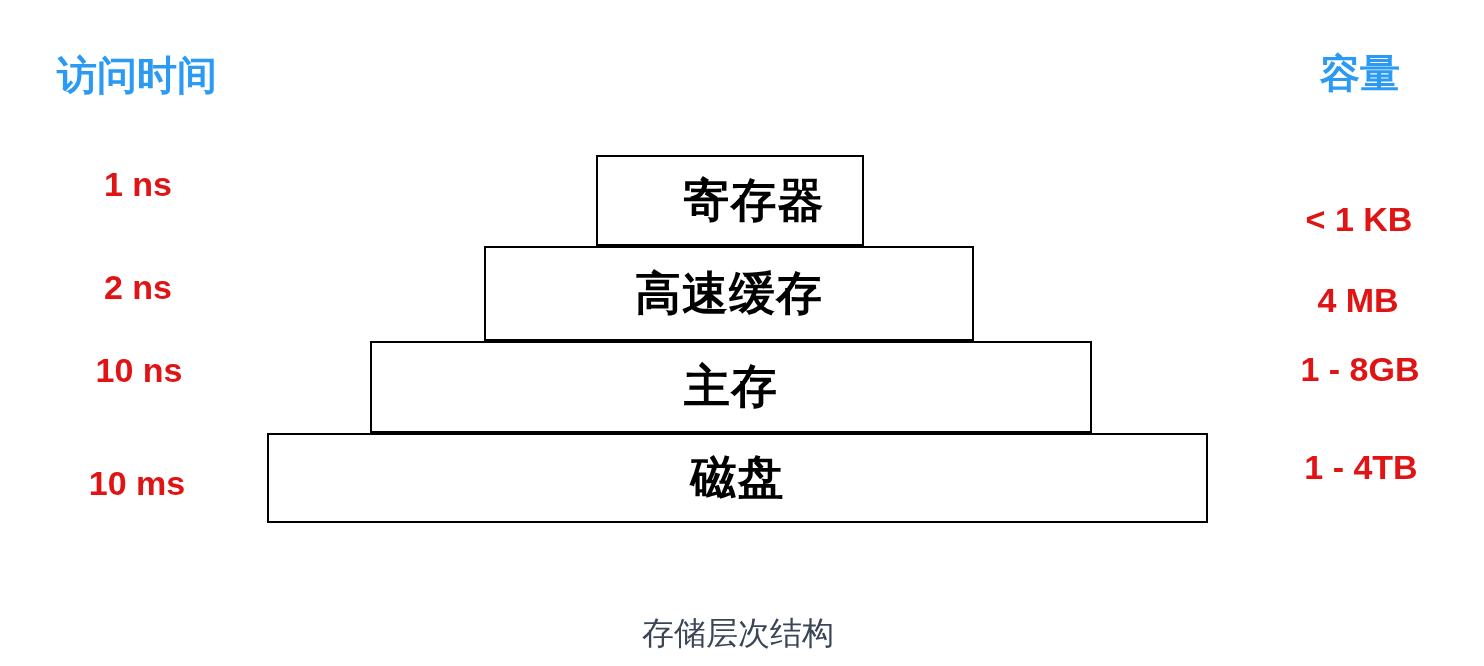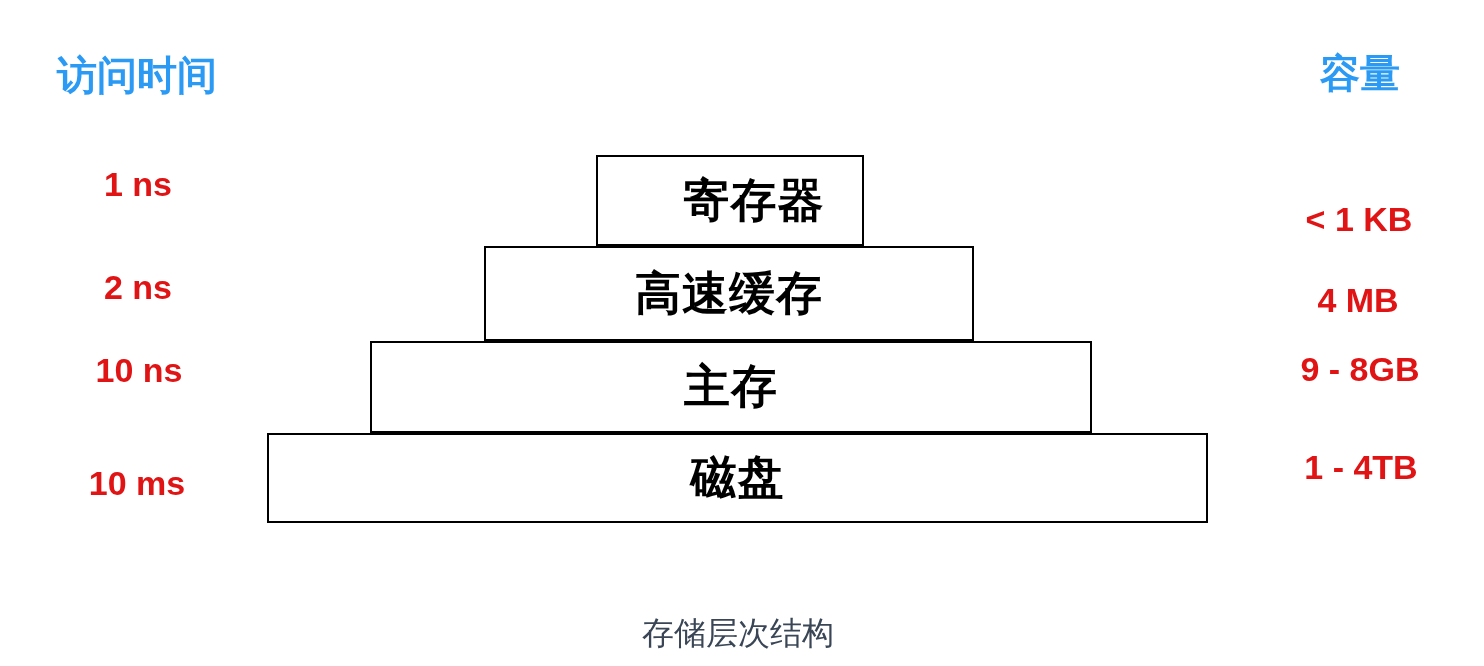--- a/index.html
+++ b/index.html
@@ -97,18 +97,18 @@
     <span>磁盘</span>
   </div>
 
   <div class="val t1">1 ns</div>
   <div class="val t2">2 ns</div>
   <div class="val t3">10 ns</div>
   <div class="val t4">10 ms</div>
 
   <div class="val c1">&lt; 1 KB</div>
   <div class="val c2">4 MB</div>
-  <div class="val c3">9 - 8GB</div>
+  <div class="val c3">1 - 8GB</div>
   <div class="val c4">1 - 4TB</div>
 
   <div class="caption">存储层次结构</div>
 
 </div>
 
 </body></html>

